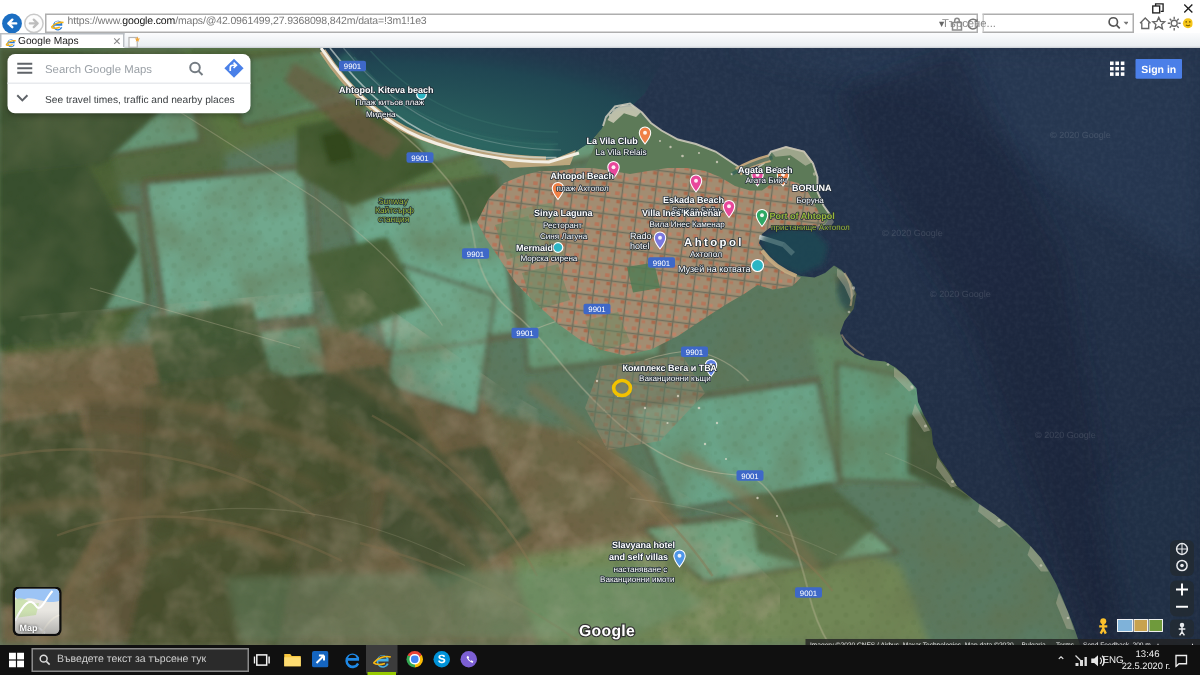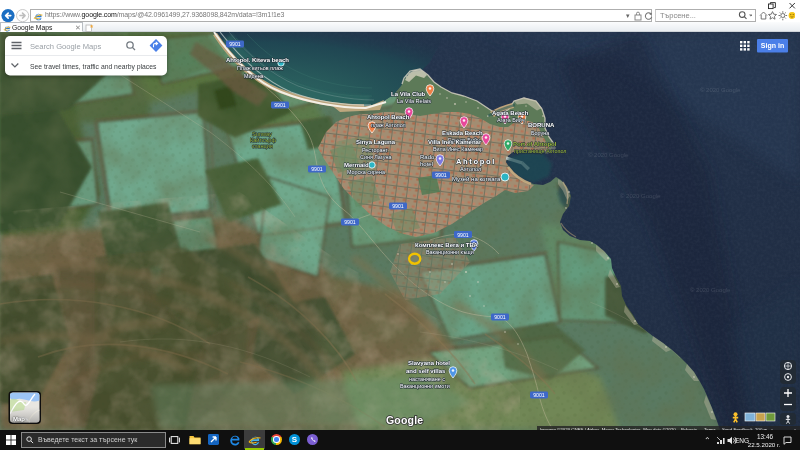--- a/index.html
+++ b/index.html
@@ -39,21 +39,21 @@
   <svg class="abs" style="left:634px;top:11px" width="8" height="10" viewBox="0 0 8 10">
       <rect x="1" y="4" width="6" height="5" fill="none" stroke="#8a8a8a"></rect>
       <path d="M2.5 4 v-1.4 a1.5 1.5 0 0 1 3 0 V4" fill="none" stroke="#8a8a8a"></path>
     </svg>
   <svg class="abs" style="left:644px;top:10.5px" width="9" height="10" viewBox="0 0 10 10">
       <path d="M8.2 3.2 A3.6 3.6 0 1 0 8.6 6" fill="none" stroke="#777" stroke-width="1.2"></path>
       <path d="M8.6 1 v2.6 h-2.6z" fill="#777"></path>
     </svg>
 
   <div class="abs" style="left:655px;top:9px;width:101px;height:13px;background:#fff;border:1px solid #aeaeae;border-left:1px solid #ccc;"></div>
-  <div class="abs" style="left:660px;top:10.5px;font-size:7.5px;color:#888;">Търсене...</div>
+  <div class="abs" style="left:628px;top:10.5px;font-size:7.5px;color:#888;">Търсене...</div>
   <svg class="abs" style="left:738px;top:11px" width="14" height="9" viewBox="0 0 14 9">
     <circle cx="4.2" cy="3.6" r="2.8" fill="none" stroke="#555" stroke-width="1.1"></circle>
       <path d="M6.3 5.7 l2.2 2.2" stroke="#555" stroke-width="1.1"></path>
     <path d="M11 3.5 l1.8 2 1.8 -2z" fill="#777"></path>
   </svg>
 
   <svg class="abs" style="left:759px;top:10px" width="36" height="11" viewBox="0 0 36 11">
     <g stroke="#666" fill="none" stroke-width="0.9">
       <path d="M1 5.5 L4.5 2 L8 5.5 M2.2 5 v4 h4.6 v-4"></path>
       <path d="M13.5 1.6 l1.2 2.6 2.8.3 -2.1 1.9.6 2.8 -2.5 -1.5 -2.5 1.5.6 -2.8 -2.1 -1.9 2.8 -.3z"></path>

